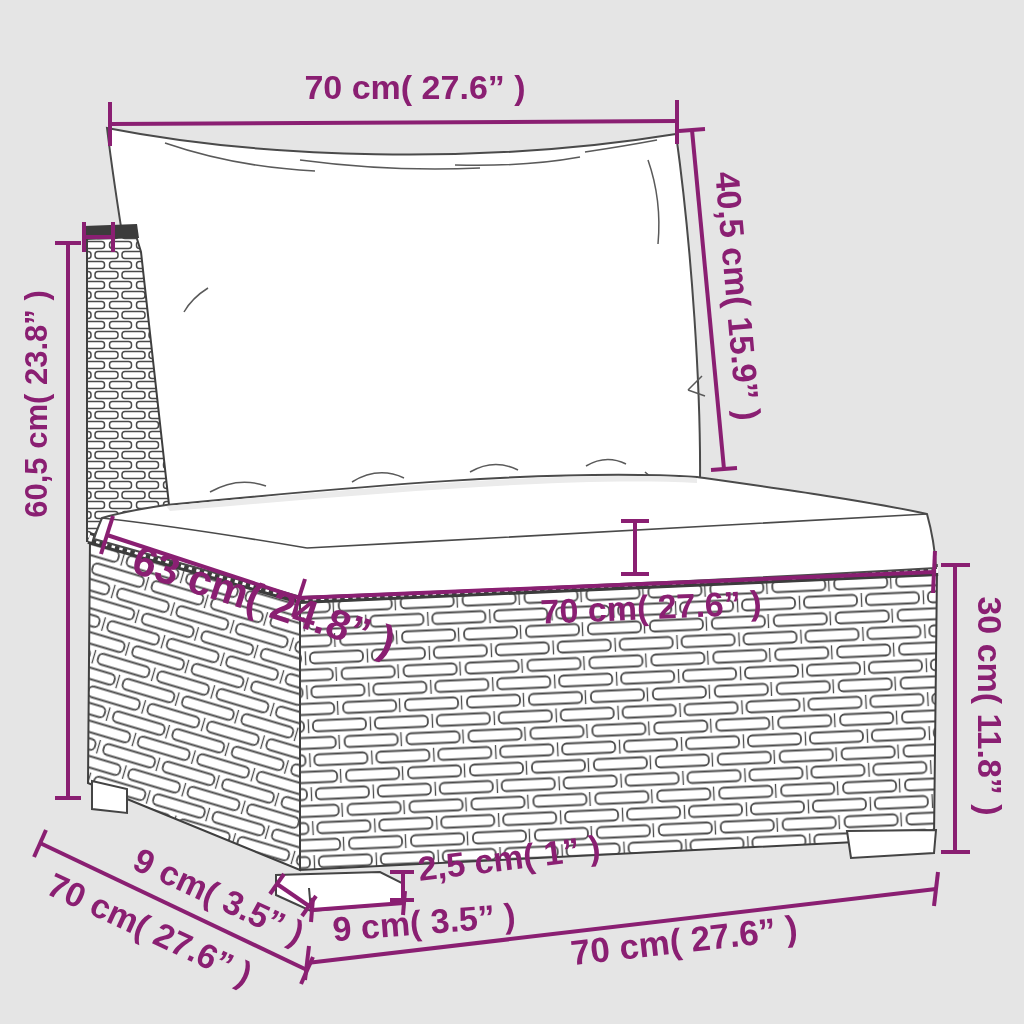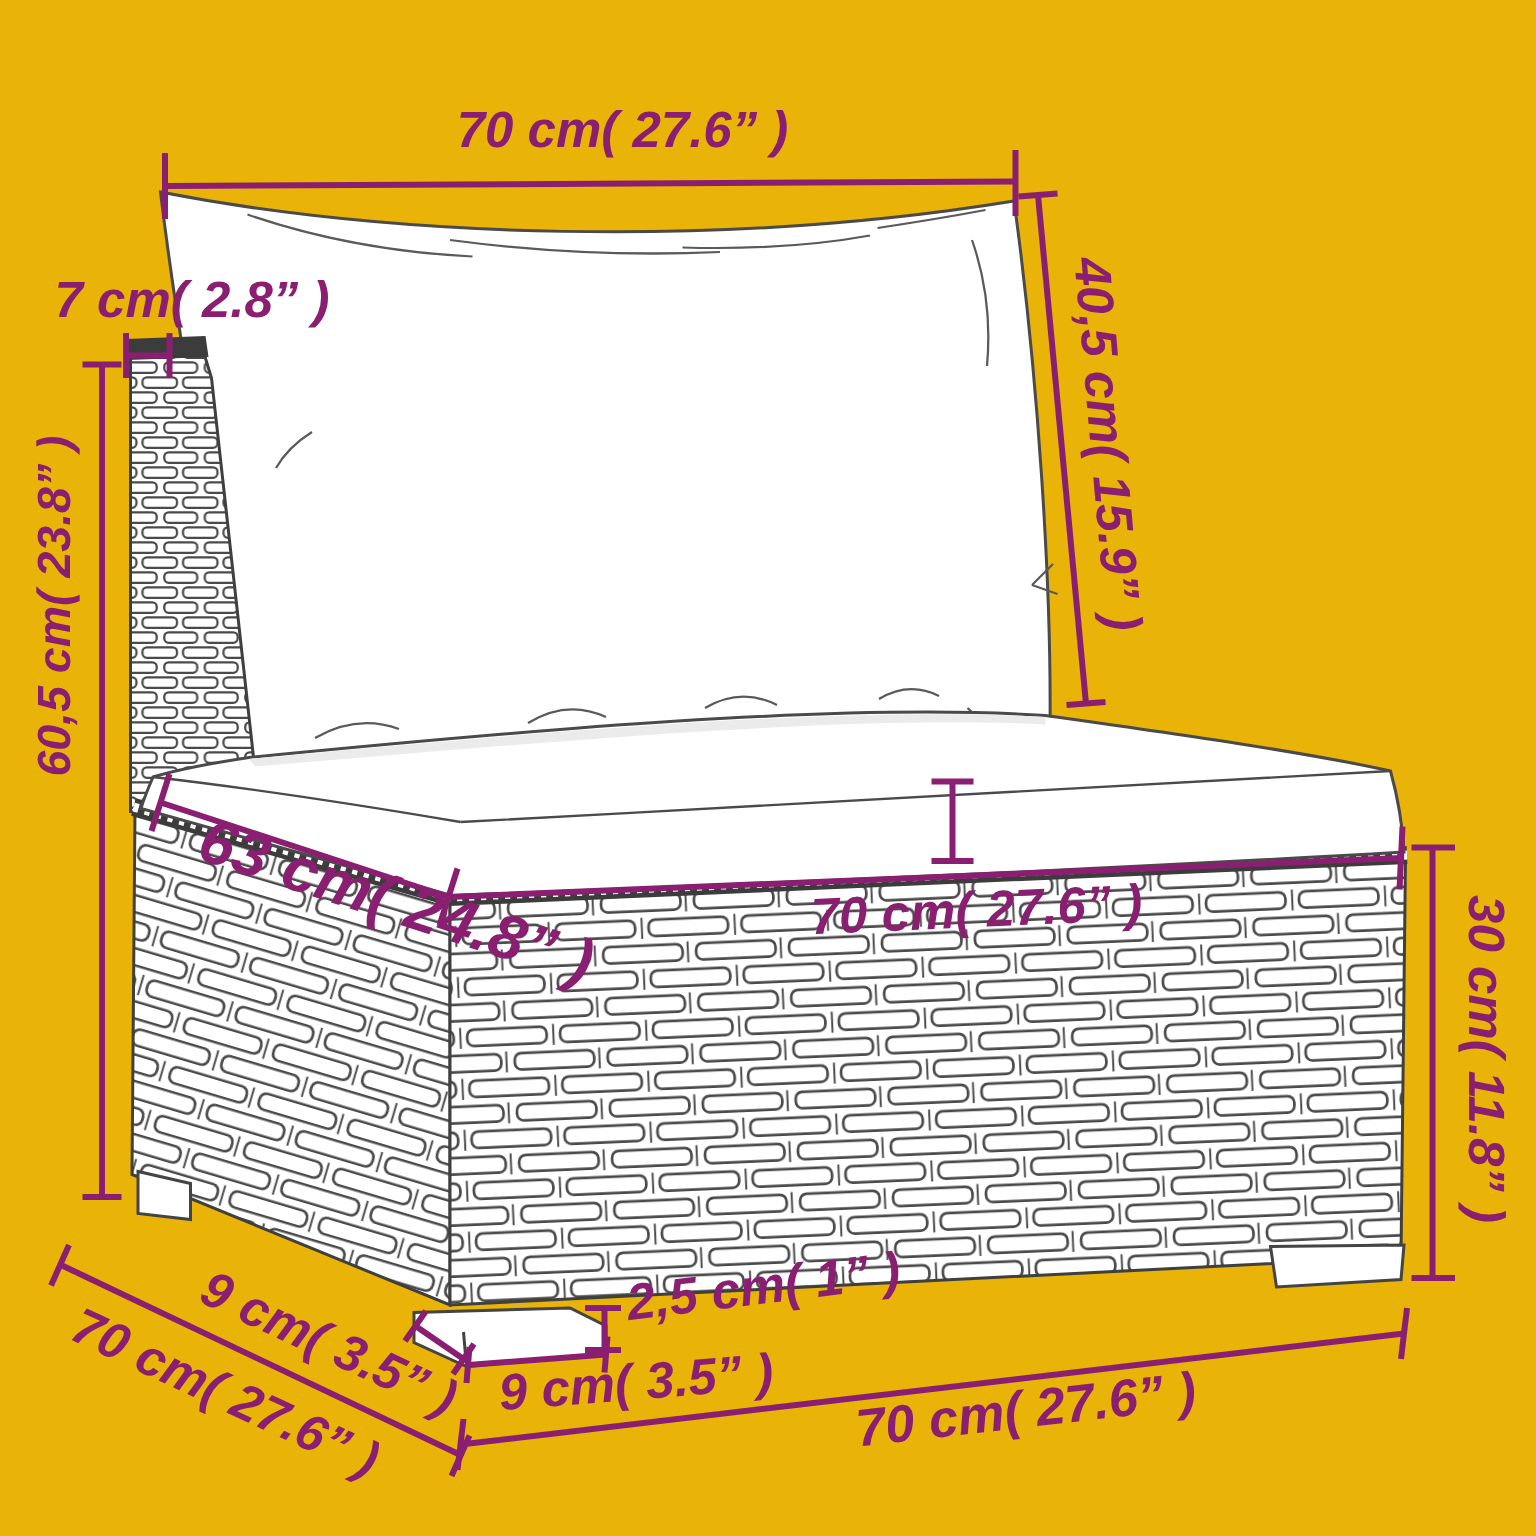--- a/index.html
+++ b/index.html
@@ -1,19 +1,18 @@
 <!DOCTYPE html>
 <html><head>
 <meta charset="utf-8">
 <style>
   html,body{margin:0;padding:0;background:#ffffff;}
   .stage{
-    position:relative;width:1024px;height:1024px;background:#eab308;overflow:hidden;
+    position:relative;width:1024px;height:1024px;background:#e5e5e5;overflow:hidden;
     font-family:"Liberation Sans",sans-serif;
-    font-style:italic;
   }
   .stage svg{position:absolute;left:0;top:0;}
   .lbl{
     position:absolute;
     font-family:"Liberation Sans",sans-serif;
     font-weight:700;
     font-size:34px;
     color:#8A1F72;
     white-space:nowrap;
     line-height:1;
@@ -171,21 +170,20 @@
       </g>
       <g>
         <line x1="307" y1="963" x2="936" y2="889"></line>
         <line x1="309" y1="946" x2="305" y2="980"></line>
         <line x1="938" y1="872" x2="934" y2="906"></line>
       </g>
     </g>
   </svg>
 
   <div class="lbl lbl-cushion-width">70 cm( 27.6” )</div>
-  <div class="lbl lbl-back-thickness">7 cm( 2.8” )</div>
   <div class="lbl lbl-back-cushion-h">40,5 cm( 15.9” )</div>
   <div class="lbl lbl-total-height">60,5 cm( 23.8” )</div>
   <div class="lbl lbl-seat-depth">63 cm( 24.8” )</div>
   <div class="lbl lbl-seat-width">70 cm( 27.6” )</div>
   <div class="lbl lbl-base-height">30 cm( 11.8” )</div>
   <div class="lbl lbl-leg-depth">9 cm( 3.5” )</div>
   <div class="lbl lbl-total-depth">70 cm( 27.6” )</div>
   <div class="lbl lbl-leg-height">2,5 cm( 1” )</div>
   <div class="lbl lbl-leg-width">9 cm( 3.5” )</div>
   <div class="lbl lbl-base-width">70 cm( 27.6” )</div>

